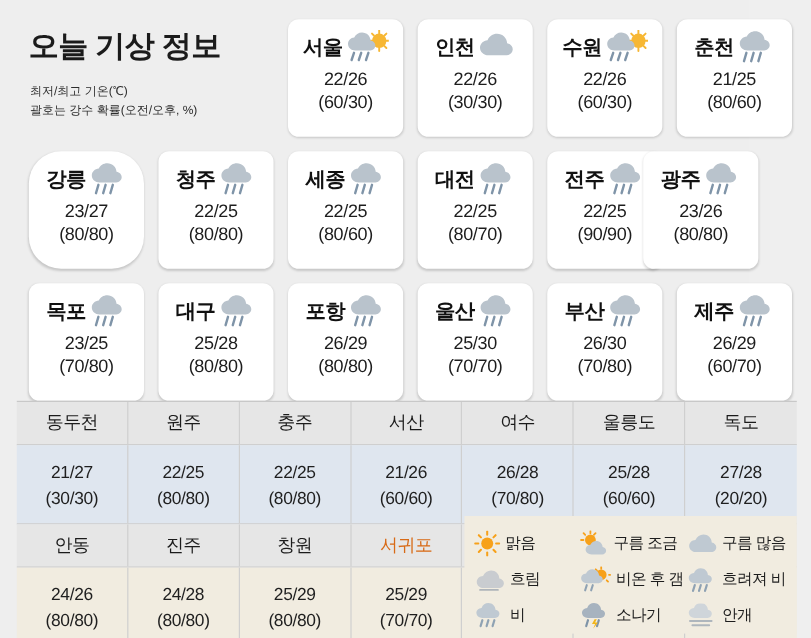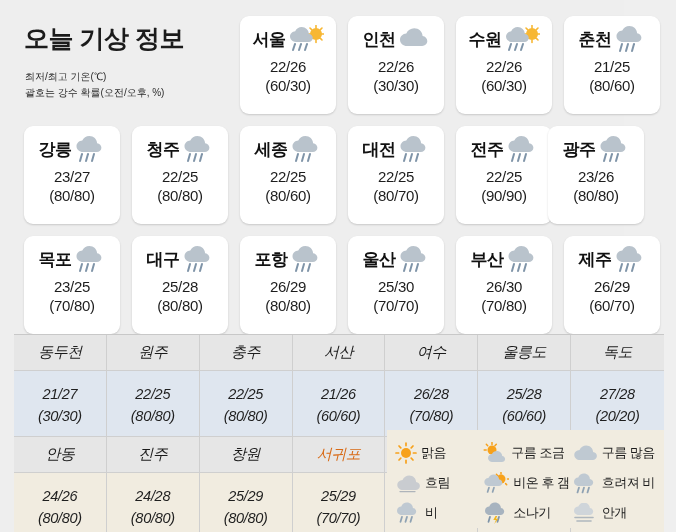--- a/index.html
+++ b/index.html
@@ -97,21 +97,20 @@
   .table {
     position: absolute;
     left: 14px;
     top: 334px;
     width: 650px;
     border-top: 1px solid #c8c8c8;
   }
   .trow {
     display: flex;
     width: 650px;
-    font-style: italic;
   }
   .tcell {
     width: 92.85px;
     box-sizing: border-box;
     border-right: 1px solid #cfcfcf;
     text-align: center;
     padding: 7px 0 7px 0;
   }
   .tcell:last-child { border-right: none; }
   .tcell .name {
@@ -260,21 +259,21 @@
                 <line x1="14" y1="19" x2="12" y2="26"></line>
                 <line x1="20" y1="19" x2="18" y2="26"></line>
             </g>
           </svg>
         </span>
       </div>
       <div class="temps">21/25</div>
       <div class="prob">(80/60)</div>
     </div>
 
-    <div class="card" style="left:10px; top:118px;">
+    <div class="card" style="left:10px; top:118px;border-radius:27px;">
       <div class="cityline">
         <span class="city">강릉</span>
         <span class="ic">
           <svg width="32" height="28" viewBox="0 0 32 28">
             <path d="M9 17c-3.6 0-6.5-2.6-6.5-5.8 0-3 2.6-5.5 5.8-5.7C9.4 2.8 12.2 1 15.4 1c4.2 0 7.6 3.2 7.7 7.2 2.5.3 4.3 2.3 4.3 4.6 0 2.4-2.1 4.2-4.6 4.2H9z" fill="#b9c3cc"></path>
             <g stroke="#7f94a8" stroke-width="2" stroke-linecap="round">
               <line x1="8" y1="19" x2="6" y2="26"></line>
                 <line x1="14" y1="19" x2="12" y2="26"></line>
                 <line x1="20" y1="19" x2="18" y2="26"></line>
             </g>
@@ -350,21 +349,21 @@
                 <line x1="14" y1="19" x2="12" y2="26"></line>
                 <line x1="20" y1="19" x2="18" y2="26"></line>
             </g>
           </svg>
         </span>
       </div>
       <div class="temps">22/25</div>
       <div class="prob">(90/90)</div>
     </div>
 
-    <div class="card" style="left:534px; top:118px;">
+    <div class="card" style="left:522px; top:118px;">
       <div class="cityline">
         <span class="city">광주</span>
         <span class="ic">
           <svg width="32" height="28" viewBox="0 0 32 28">
             <path d="M9 17c-3.6 0-6.5-2.6-6.5-5.8 0-3 2.6-5.5 5.8-5.7C9.4 2.8 12.2 1 15.4 1c4.2 0 7.6 3.2 7.7 7.2 2.5.3 4.3 2.3 4.3 4.6 0 2.4-2.1 4.2-4.6 4.2H9z" fill="#b9c3cc"></path>
             <g stroke="#7f94a8" stroke-width="2" stroke-linecap="round">
               <line x1="8" y1="19" x2="6" y2="26"></line>
                 <line x1="14" y1="19" x2="12" y2="26"></line>
                 <line x1="20" y1="19" x2="18" y2="26"></line>
             </g>

